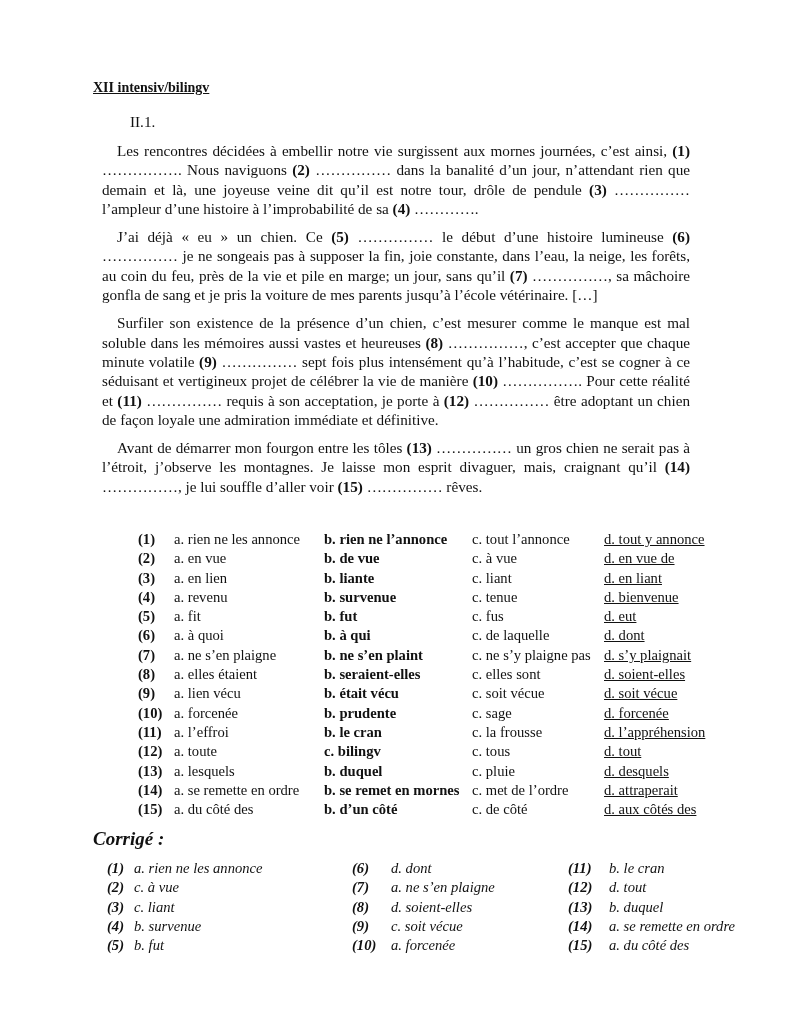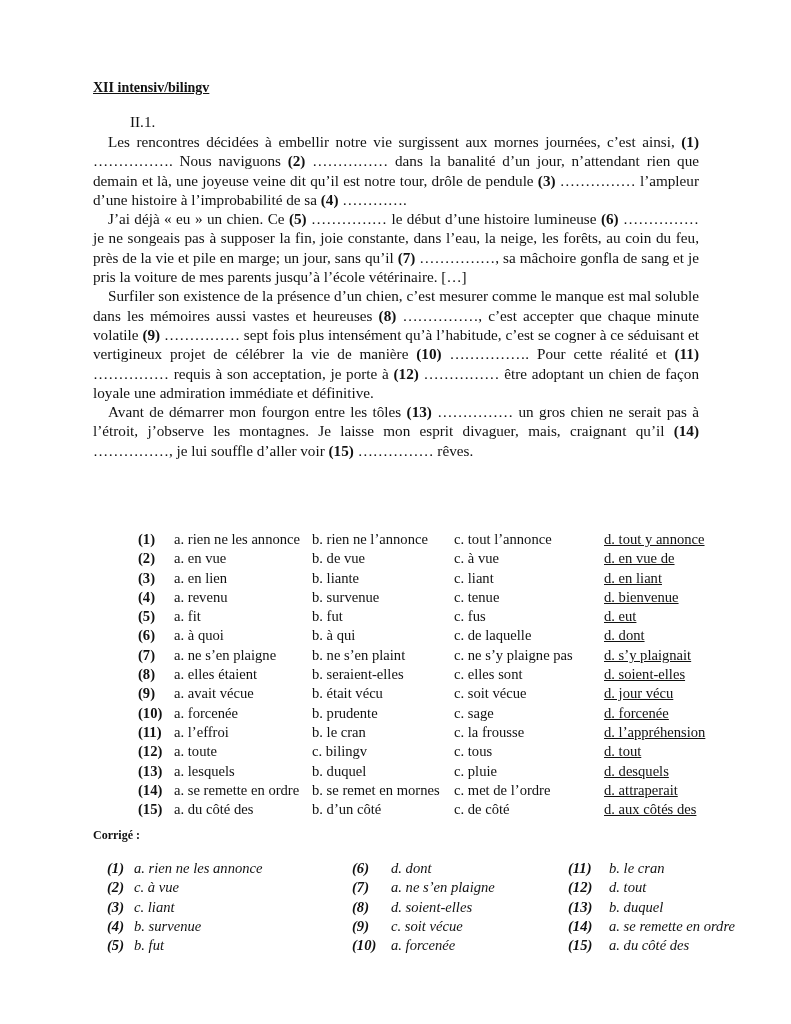--- a/index.html
+++ b/index.html
@@ -1,33 +1,33 @@
 <!DOCTYPE html>
 <html><head>
   <meta charset="utf-8">
   <style>
     html, body { margin: 0; padding: 0; background: #ffffff; }
     body { width: 791px; height: 1024px; position: relative; overflow: hidden; color: #111; font-family: "Liberation Serif", "DejaVu Serif", serif; }
     .page { position: absolute; left: 0; top: 0; width: 791px; height: 1024px; }
     .heading { position: absolute; left: 93px; top: 80px; font-size: 14px; font-weight: bold; text-decoration: underline; }
     .subheading { position: absolute; left: 108px; top: 113px; font-size: 15.2px; font-weight: normal; margin-left: 22px; }
     .text { position: absolute; left: 93px; top: 132px; width: 606px; font-size: 15.2px; line-height: 19.3px; text-align: justify; }
-    .text p { margin: 0; text-indent: 15px; }
+    .text p { margin: 9px; text-indent: 15px; }
     .text b { font-weight: bold; }
     .source { position: absolute; right: 92px; top: 484px; font-size: 15.2px; }
     .source i { font-style: italic; }
     .options { position: absolute; left: 138px; top: 531px; font-size: 14.6px; }
     .opt-row { position: relative; height: 19.3px; white-space: nowrap; }
     .opt-row span { position: absolute; top: 0; }
     .opt-num { left: 0; font-weight: bold; }
     .opt-a { left: 36px; }
-    .opt-b { left: 174px; }
-    .opt-c { left: 316px; text-align: center; }
+    .opt-b { left: 186px; font-weight: bold; }
+    .opt-c { left: 334px; text-align: center; }
     .opt-d { left: 466px; text-decoration: underline; }
-    .corr-title { position: absolute; left: 93px; top: 828px; font-size: 12px; font-weight: bold; }
+    .corr-title { position: absolute; left: 93px; top: 828px; font-size: 19px; font-weight: bold; font-style: italic; }
     .corr { position: absolute; top: 860px; font-size: 14.6px; font-style: italic; }
     .corr-row { position: relative; height: 19.3px; white-space: nowrap; }
     .corr-row span { position: absolute; top: 0; }
     .corr-num { left: 0; font-weight: bold; }
     .col1 { left: 107px; }
     .col1 .corr-ans { left: 27px; }
     .col2 { left: 352px; }
     .col2 .corr-ans { left: 39px; }
     .col3 { left: 568px; }
     .col3 .corr-ans { left: 41px; }
@@ -101,24 +101,24 @@
       </div>
       <div class="opt-row">
         <span class="opt-num">(8)</span>
         <span class="opt-a">a. elles étaient</span>
         <span class="opt-b">b. seraient-elles</span>
         <span class="opt-c">c. elles sont</span>
         <span class="opt-d">d. soient-elles</span>
       </div>
       <div class="opt-row">
         <span class="opt-num">(9)</span>
-        <span class="opt-a">a. avait vécue</span>
+        <span class="opt-a">a. lien vécu</span>
         <span class="opt-b">b. était vécu</span>
         <span class="opt-c">c. soit vécue</span>
-        <span class="opt-d">d. jour vécu</span>
+        <span class="opt-d">d. soit vécue</span>
       </div>
       <div class="opt-row">
         <span class="opt-num">(10)</span>
         <span class="opt-a">a. forcenée</span>
         <span class="opt-b">b. prudente</span>
         <span class="opt-c">c. sage</span>
         <span class="opt-d">d. forcenée</span>
       </div>
       <div class="opt-row">
         <span class="opt-num">(11)</span>

